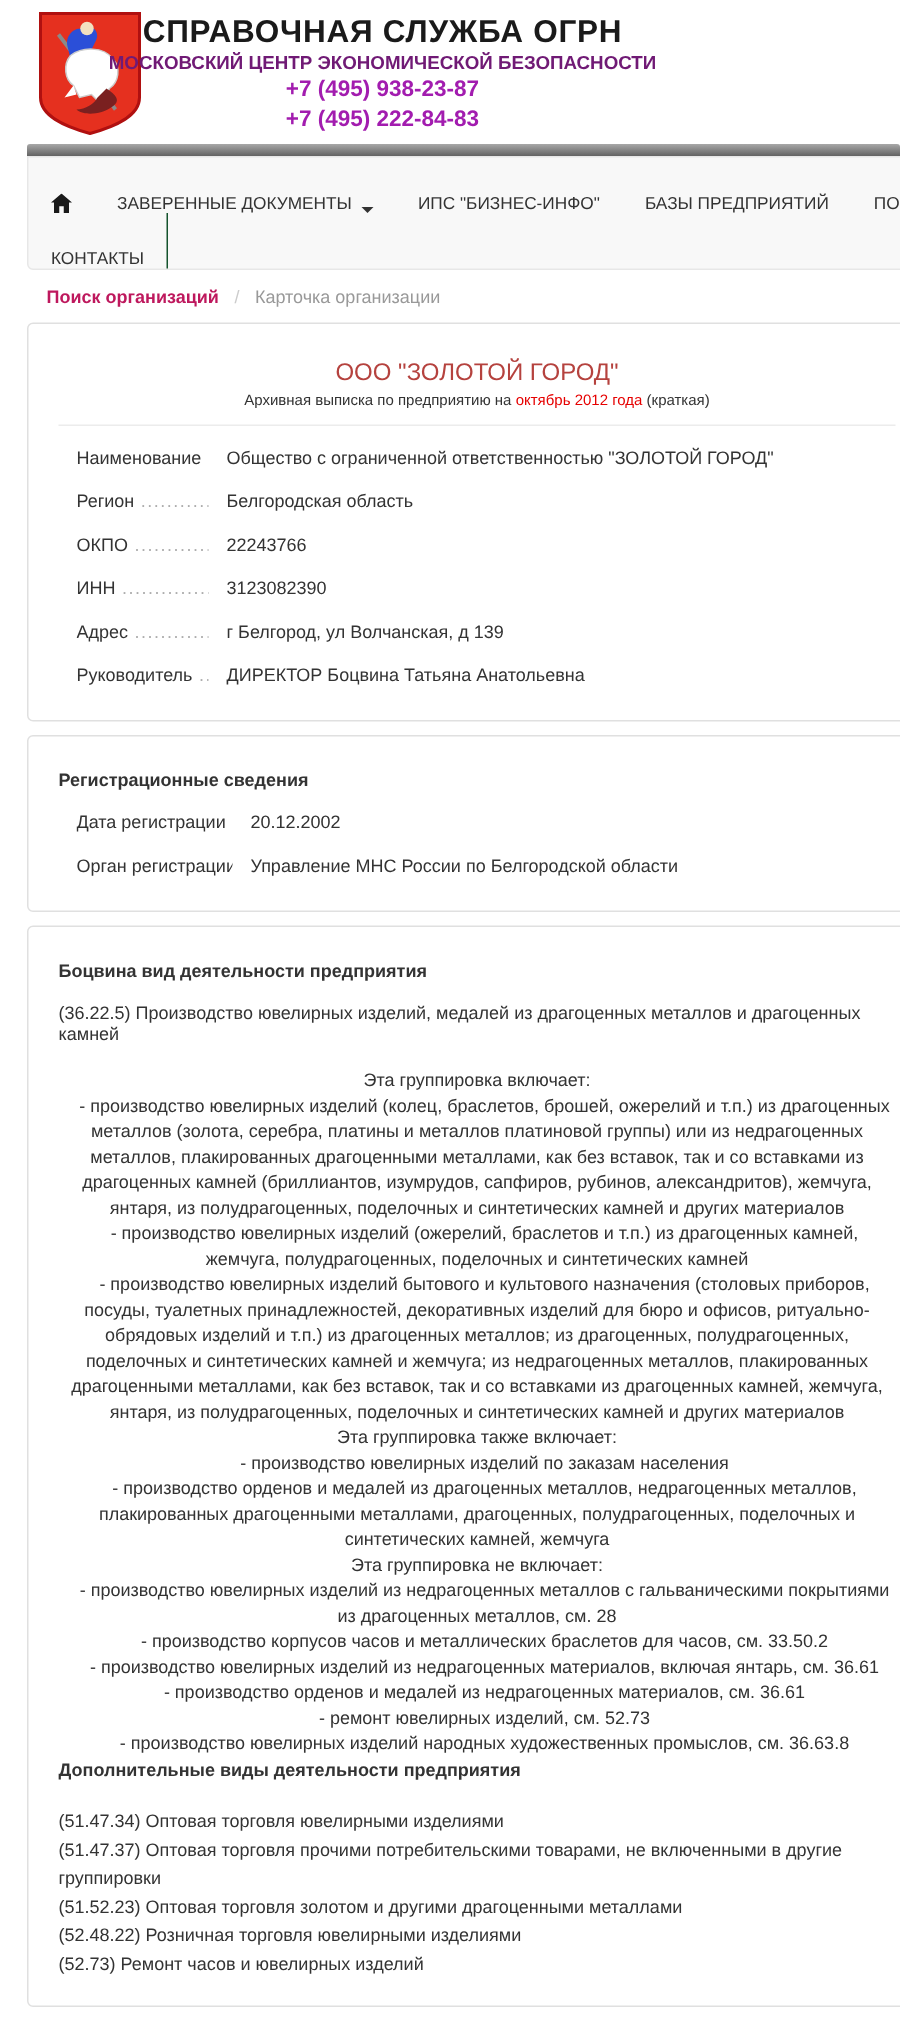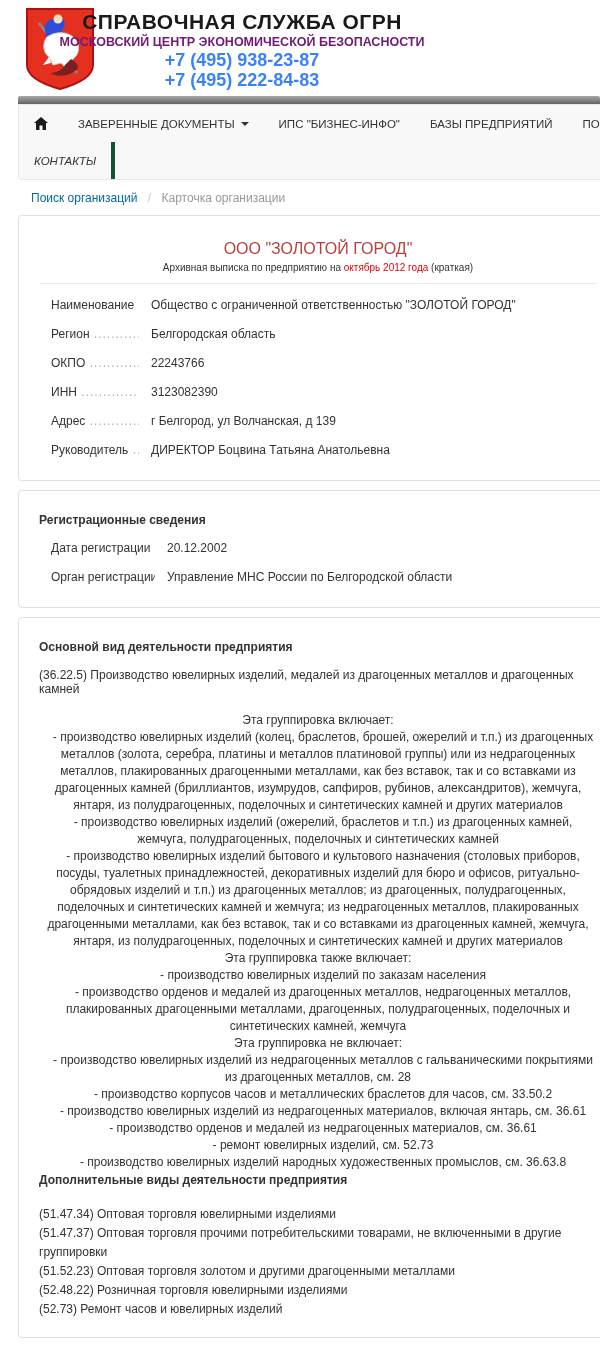--- a/index.html
+++ b/index.html
@@ -5,36 +5,36 @@
   html,body{margin:0;padding:0;}
   body{
     width:600px;height:1357px;overflow:hidden;
     background:#ffffff;color:#333;
     font-family:"Liberation Sans","DejaVu Sans",sans-serif;
     font-size:12px;
   }
   
   .header{position:relative;width:600px;height:96px;}
   .logo{position:absolute;left:25px;top:7px;width:70px;height:84px;}
-  .header-text{position:absolute;left:3px;top:10px;width:478px;text-align:center;}
+  .header-text{position:absolute;left:16px;top:10px;width:478px;text-align:center;}
   .site-title{font-size:21px;font-weight:bold;color:#1a1a1a;letter-spacing:.5px;line-height:24px;}
   .site-subtitle{font-size:12.5px;color:#701a75;font-weight:bold;line-height:16px;}
-  .site-phone{font-size:18px;color:#3b82f6;font-weight:bold;line-height:20px;}
+  .site-phone{font-size:15px;color:#a21caf;font-weight:bold;line-height:20px;}
   
   .topstrip{margin-left:18px;width:582px;height:8px;background:linear-gradient(#a8a8a8,#636363);border-radius:2px 2px 0 0;}
   
   .navbar{margin-left:18px;width:660px;background:#f8f8f8;border:1px solid #e7e7e7;border-radius:0 0 4px 4px;}
   .nav-row{display:flex;align-items:stretch;height:37px;}
-  .nav-item{display:flex;align-items:center;padding:0 15px;color:#333;font-size:11.5px;cursor:pointer;white-space:nowrap;}
+  .nav-item{display:flex;align-items:flex-end;padding:0 15px;color:#333;font-size:11.5px;cursor:pointer;white-space:nowrap;}
   .nav-item .caret{width:0;height:0;margin-left:6px;border-left:4px solid transparent;border-right:4px solid transparent;border-top:4px solid #333;}
-  .nav-item.bordered{border-right:4px solid #14532d;font-style:italic;}
+  .nav-item.bordered{border-right:1px solid #14532d;}
   .home-glyph{width:14px;height:13px;display:inline-block;}
   
   .breadcrumb{margin:11px 0 10px 31px;font-size:12px;}
-  .breadcrumb a{color:#0369a1;text-decoration:none;font-weight:normal;cursor:pointer;}
+  .breadcrumb a{color:#be185d;text-decoration:none;font-weight:bold;cursor:pointer;}
   .crumb-sep{color:#ccc;margin:0 7px;}
   .crumb-current{color:#999;}
   
   .card{margin:0 0 9px 18px;width:600px;box-sizing:border-box;background:#fff;
         border:1px solid #e0e0e0;border-radius:4px;padding:18px 20px;}
   .company-title{color:#b5423e;font-size:16px;text-align:center;margin:6px 0 4px;}
   .company-subtitle{text-align:center;font-size:10px;color:#333;margin-bottom:10px;}
   .hl-red{color:#e60000;}
   .card hr{border:none;border-top:1px solid #ececec;margin:10px 0 14px;}
   .frow{display:flex;margin:0 12px 14px;line-height:15px;}
@@ -143,21 +143,21 @@
     <span class="flabel wide">Дата регистрации</span>
     <span class="fvalue">20.12.2002</span>
   </div>
   <div class="frow" style="margin-bottom:4px;">
     <span class="flabel wide">Орган регистрации</span>
     <span class="fvalue">Управление МНС России по Белгородской области</span>
   </div>
 </div>
 
 <div class="card">
-  <div class="sec-heading">Основной вид деятельности предприятия</div>
+  <div class="sec-heading">Боцвина вид деятельности предприятия</div>
   <div class="okved-main">(36.22.5) Производство ювелирных изделий, медалей из драгоценных металлов и драгоценных камней</div>
   <div class="activity-desc">Эта группировка включает:
    - производство ювелирных изделий (колец, браслетов, брошей, ожерелий и т.п.) из драгоценных металлов (золота, серебра, платины и металлов платиновой группы) или из недрагоценных металлов, плакированных драгоценными металлами, как без вставок, так и со вставками из драгоценных камней (бриллиантов, изумрудов, сапфиров, рубинов, александритов), жемчуга, янтаря, из полудрагоценных, поделочных и синтетических камней и других материалов
    - производство ювелирных изделий (ожерелий, браслетов и т.п.) из драгоценных камней, жемчуга, полудрагоценных, поделочных и синтетических камней
    - производство ювелирных изделий бытового и культового назначения (столовых приборов, посуды, туалетных принадлежностей, декоративных изделий для бюро и офисов, ритуально-обрядовых изделий и т.п.) из драгоценных металлов; из драгоценных, полудрагоценных, поделочных и синтетических камней и жемчуга; из недрагоценных металлов, плакированных драгоценными металлами, как без вставок, так и со вставками из драгоценных камней, жемчуга, янтаря, из полудрагоценных, поделочных и синтетических камней и других материалов
 Эта группировка также включает:
    - производство ювелирных изделий по заказам населения
    - производство орденов и медалей из драгоценных металлов, недрагоценных металлов, плакированных драгоценными металлами, драгоценных, полудрагоценных, поделочных и синтетических камней, жемчуга
 Эта группировка не включает:
    - производство ювелирных изделий из недрагоценных металлов с гальваническими покрытиями из драгоценных металлов, см. 28

